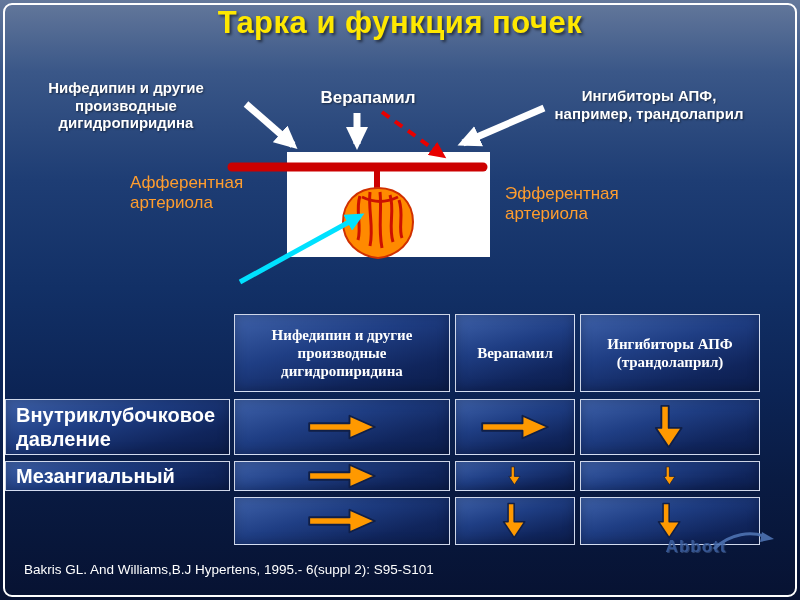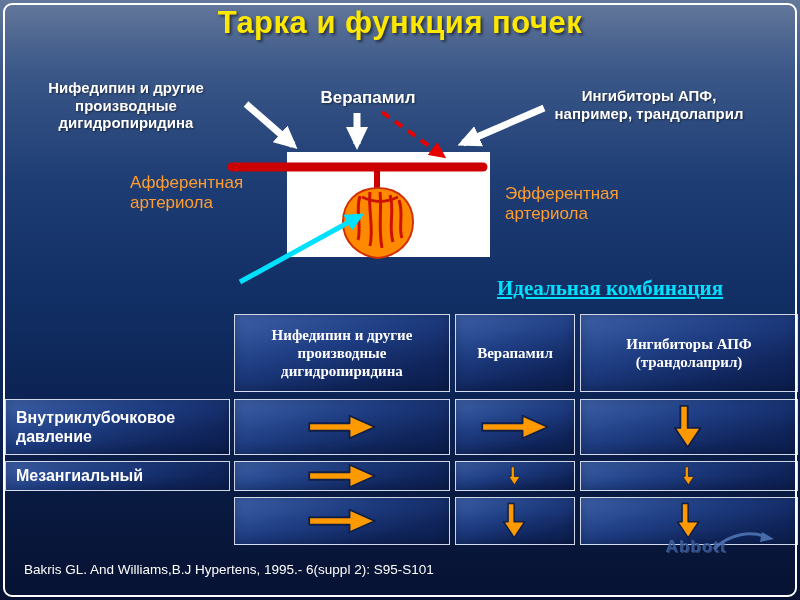--- a/index.html
+++ b/index.html
@@ -19,23 +19,23 @@
   .ol-left{left:130px;top:173px}
   .ol-right{left:505px;top:184px}
   .cyan-note{position:absolute;left:18px;top:253px;color:var(--c-cyan,#00e1ff);font-weight:bold;font-size:15px;
     line-height:1.25;white-space:pre-line;z-index:6}
   .combo{position:absolute;left:455px;top:276px;width:310px;text-align:center;color:var(--c-cyan,#00e1ff);
     font-family:"Liberation Serif",serif;font-weight:bold;font-size:21px;text-decoration:underline}
   .box{position:absolute;background:linear-gradient(165deg,#3f62aa 0%,#1f3e84 40%,#10255c 75%,#0b1c4a 100%);
     border:1px solid rgba(240,245,255,.85);box-shadow:inset 0 0 12px rgba(0,0,0,.25)}
   .hdr{top:314px;height:78px;display:flex;align-items:center;justify-content:center;text-align:center;color:#fff;
     font-family:"Liberation Serif",serif;font-weight:bold;font-size:15px;line-height:1.22;white-space:pre-line}
-  .c1{left:234px;width:216px}.c2{left:455px;width:120px}.c3{left:580px;width:218px}
+  .c1{left:234px;width:216px}.c2{left:455px;width:120px}.c3{left:580px;width:180px}
   .r1{top:399px;height:56px}.r2{top:461px;height:30px}.r3{top:497px;height:48px}
-  .rl{left:5px;width:225px;display:flex;align-items:center;color:#fff;font-weight:bold;font-size:16px;
+  .rl{left:5px;width:225px;display:flex;align-items:center;color:#fff;font-weight:bold;font-size:20px;
     line-height:1.2;white-space:pre-line;padding-left:10px}
   .cell{display:flex;align-items:center;justify-content:center}
   .ar path{fill:var(--c-arrow,#ff9900);stroke:#101f47;stroke-width:2;stroke-linejoin:round}
   .ar-right{width:74px;height:30px}
   .ar-down{height:calc(100% - 8px)}
   .vessel{stroke:var(--c-red,#cc0000);stroke-width:9;stroke-linecap:round}
   .vthin{stroke:var(--c-red,#cc0000);stroke-width:6}
   .bulb{fill:#ff8a00;stroke:#d03000;stroke-width:2}
   .cap{fill:none;stroke:#cc1100;stroke-width:3}
   .warrow{stroke:#fff;stroke-width:7}
@@ -91,21 +91,20 @@
     <line class="warrow" x1="357" y1="113" x2="357" y2="144" marker-end="url(#mW)"></line>
     <line class="warrow" x1="544" y1="108" x2="463" y2="143" marker-end="url(#mW)"></line>
     <line class="rdash" x1="382" y1="112" x2="443" y2="156" marker-end="url(#mR)"></line>
     <line class="carrow" x1="240" y1="282" x2="360" y2="216" marker-end="url(#mC)"></line>
   </svg>
 
   <div class="orange ol-left">Афферентная
 артериола</div>
   <div class="orange ol-right">Эфферентная
 артериола</div>
-  <div class="combo">Идеальная комбинация</div>
 
   <div class="box hdr c1">Нифедипин и другие
 производные
 дигидропиридина</div>
   <div class="box hdr c2">Верапамил</div>
   <div class="box hdr c3">Ингибиторы АПФ
 (трандолаприл)</div>
 
   <div class="box rl r1">Внутриклубочковое
 давление</div>

